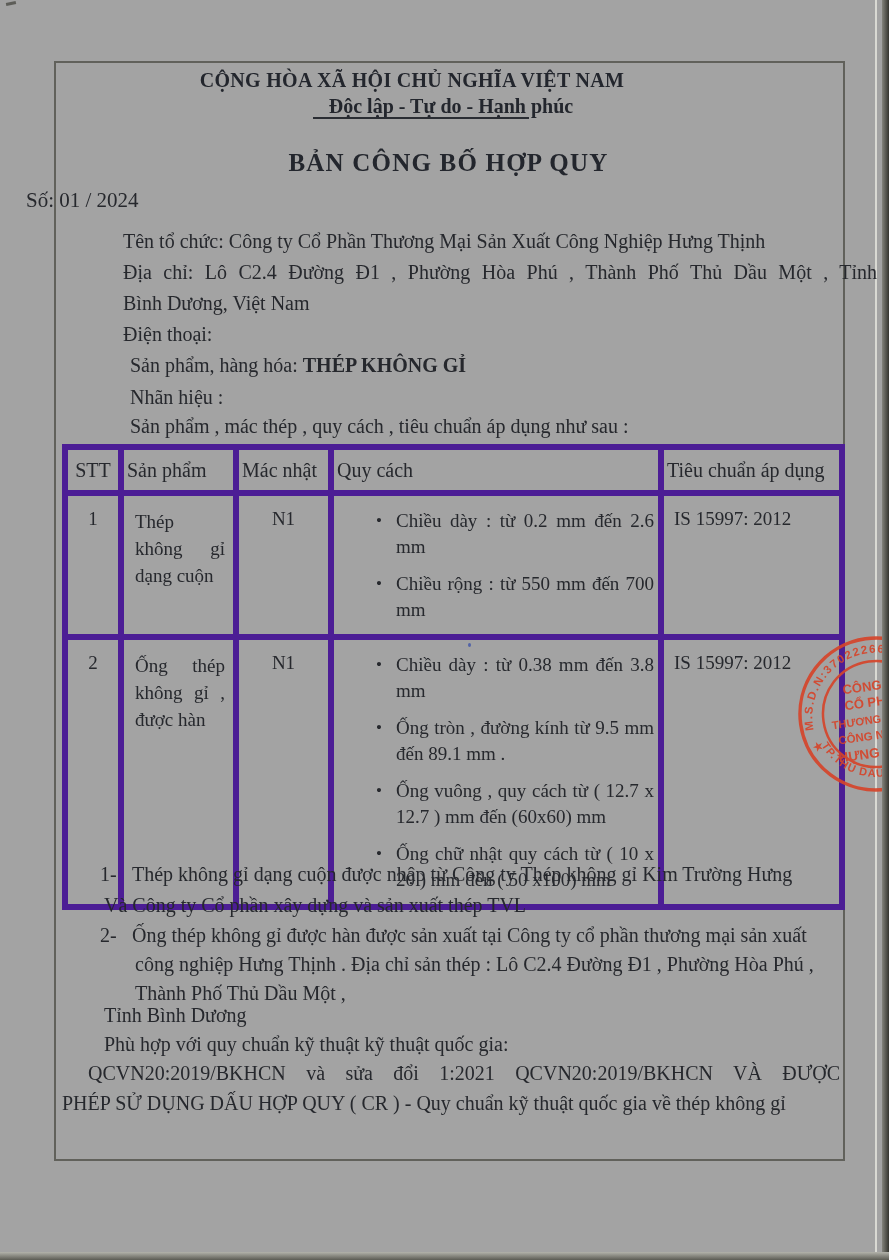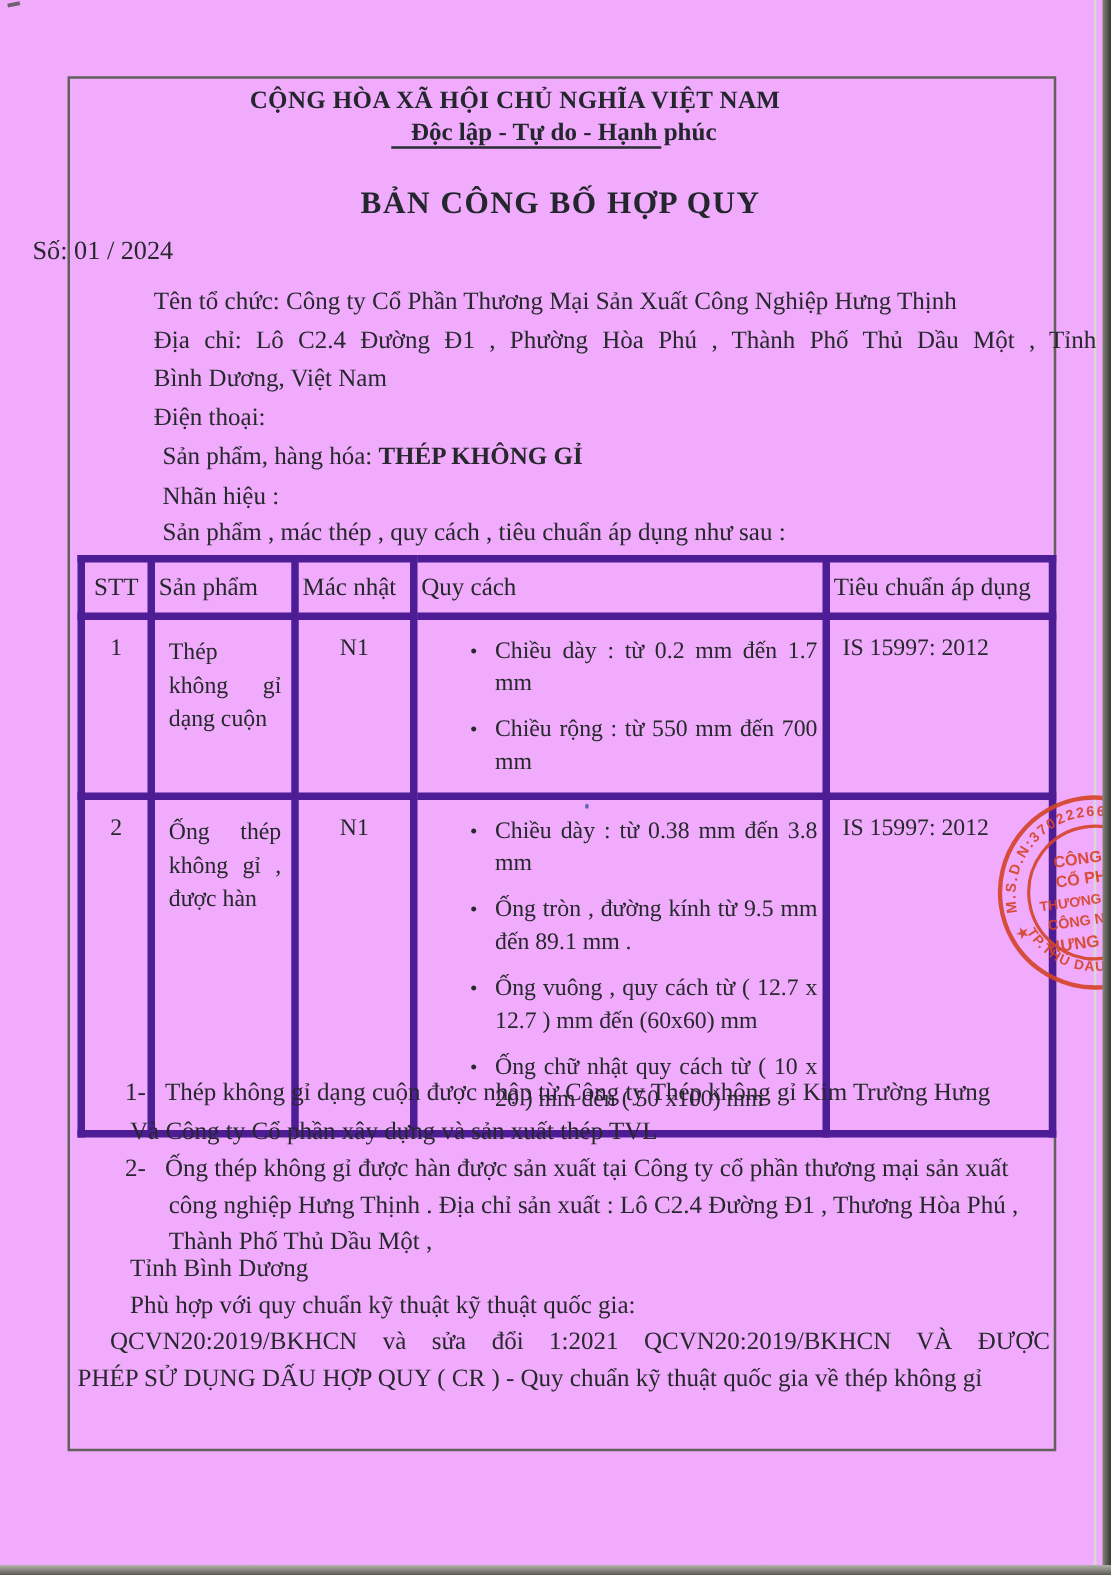--- a/index.html
+++ b/index.html
@@ -1,18 +1,18 @@
 <!DOCTYPE html>
 <html><head>
 <meta charset="utf-8">
 <style>
   html,body{margin:0;padding:0;background:#e8e8e4;}
   .page{
     position:relative;width:889px;height:1260px;margin:0 auto;
-    background:#f0abfc;overflow:hidden;
+    background:#a3a3a3;overflow:hidden;
     font-family:"Liberation Serif","DejaVu Serif",serif;
     color:#26282d;
   }
   .abs{position:absolute;}
   
   .mark-topleft{left:6px;top:2px;width:10px;height:3px;background:#45453f;transform:rotate(-12deg);opacity:.75;}
   .edge-line{left:875px;top:0;width:2px;height:1260px;background:#d9d9d3;}
   .edge-strip{left:882px;top:0;width:7px;height:1260px;background:linear-gradient(to right,#84847c,#35352f);z-index:30;}
   .bottom-bar{left:0;top:1252px;width:889px;height:8px;background:linear-gradient(#b3b3ab,#5b5b53);z-index:30;}
   .speck-blue{width:3px;height:4px;background:#3f53a8;border-radius:50%;opacity:.8;}
@@ -92,21 +92,21 @@
       </tr>
     </thead>
     <tbody>
       <tr style="height:96px;">
         <td class="c-stt">1</td>
         <td class="c-sp">Thép không gỉ dạng cuộn</td>
         <td class="c-mt">N1</td>
         <td class="c-qc">
           <div class="qc-item">
               <span class="dot">•</span>
-              <span class="qtx">Chiều dày : từ 0.2 mm đến 1.7 mm</span>
+              <span class="qtx">Chiều dày : từ 0.2 mm đến 2.6 mm</span>
             </div>
           <div class="qc-item">
               <span class="dot">•</span>
               <span class="qtx">Chiều rộng : từ 550 mm đến 700 mm</span>
             </div>
         </td>
         <td class="c-tc">IS 15997: 2012</td>
       </tr>
       <tr style="height:238px;">
         <td class="c-stt">2</td>
@@ -131,21 +131,21 @@
             </div>
         </td>
         <td class="c-tc">IS 15997: 2012</td>
       </tr>
     </tbody>
   </table>
 
   <div class="abs nline" style="left:100px;top:861px;"><span class="nmark">1-</span><span>Thép không gỉ dạng cuộn được nhập từ Công ty Thép không gỉ Kim Trường Hưng</span></div>
   <div class="abs nline" style="left:104px;top:892px;">Và Công ty Cổ phần xây dựng và sản xuất thép TVL</div>
   <div class="abs nline" style="left:100px;top:922px;"><span class="nmark">2-</span><span>Ống thép không gỉ được hàn được sản xuất tại Công ty cổ phần thương mại sản xuất</span></div>
-  <div class="abs nline" style="left:135px;top:951px;">công nghiệp Hưng Thịnh . Địa chỉ sản xuất : Lô C2.4 Đường Đ1 , Thương Hòa Phú ,</div>
+  <div class="abs nline" style="left:135px;top:951px;">công nghiệp Hưng Thịnh . Địa chỉ sản thép : Lô C2.4 Đường Đ1 , Phường Hòa Phú ,</div>
   <div class="abs nline" style="left:135px;top:980px;">Thành Phố Thủ Dầu Một ,</div>
   <div class="abs nline" style="left:104px;top:1002px;">Tỉnh Bình Dương</div>
   <div class="abs nline" style="left:104px;top:1031px;">Phù hợp với quy chuẩn kỹ thuật kỹ thuật quốc gia:</div>
   <div class="abs nline std1" style="left:88px;top:1060px;">QCVN20:2019/BKHCN và sửa đổi 1:2021 QCVN20:2019/BKHCN VÀ ĐƯỢC</div>
   <div class="abs nline" style="left:62px;top:1090px;">PHÉP SỬ DỤNG DẤU HỢP QUY ( CR ) -  Quy chuẩn kỹ thuật quốc gia về thép không gỉ</div>
 
   <svg class="abs stamp" viewBox="0 0 200 180">
     <g transform="rotate(-8 86 86)" fill="#d5452b">
       <circle cx="86" cy="86" r="76" fill="none" stroke="#d5452b" stroke-width="3.5"></circle>
       <circle cx="86" cy="86" r="53" fill="none" stroke="#d5452b" stroke-width="2.5"></circle>

